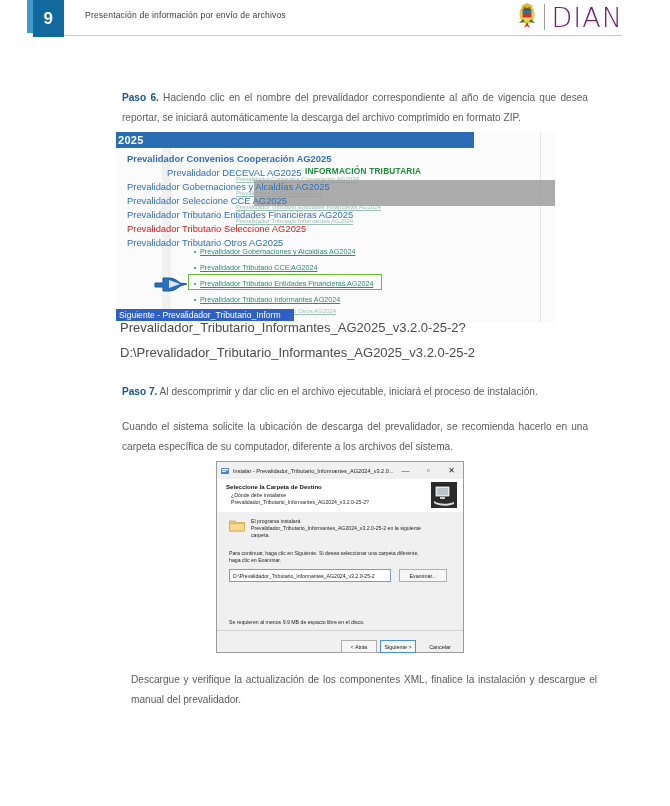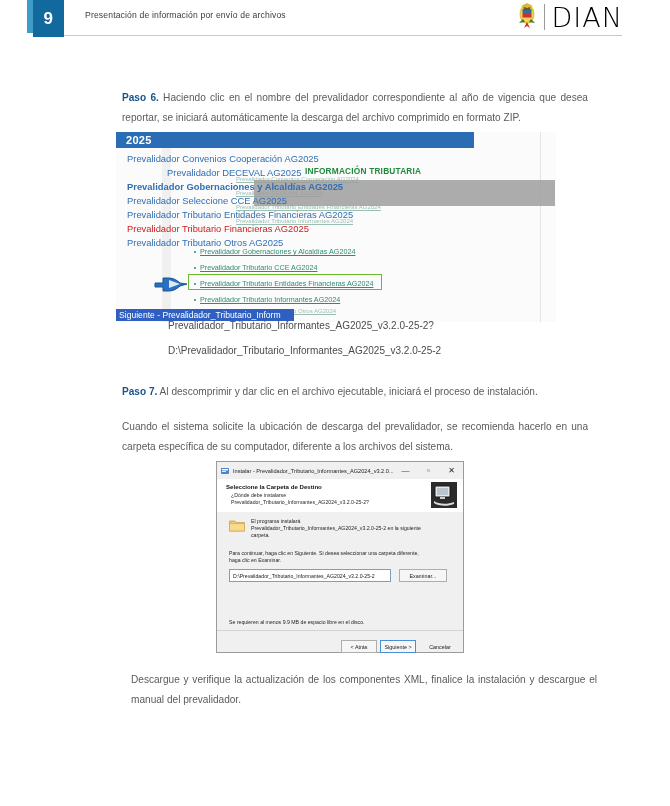--- a/index.html
+++ b/index.html
@@ -61,21 +61,21 @@
     align-items: center;
     gap: 7px;
   }
   .dian-divider {
     width: 1px; height: 26px;
     background: #9a9a9a;
   }
   .dian-word {
     font-size: 27px;
     letter-spacing: 1px;
-    color: #000000;
+    color: #701a75;
     font-family: "DejaVu Sans", sans-serif;
     font-weight: 300;
     line-height: 1;
   }
   .para {
     position: absolute;
     font-size: 10.1px;
     line-height: 20px;
     color: #5b5b5b;
     text-align: justify;
@@ -101,21 +101,21 @@
   .year-bar {
     position: absolute;
     left: 0; top: 0;
     width: 358px; height: 16px;
     background: #2a6db5;
     color: #ffffff;
     font-size: 11px;
     font-weight: bold;
     display: flex;
     align-items: center;
-    padding-left: 10px;
+    padding-left: 2px;
     box-sizing: border-box;
     letter-spacing: 0.3px;
   }
   .link2025 {
     position: absolute;
     left: 11px;
     font-size: 9.4px;
     color: #2f6fb5;
     white-space: nowrap;
   }
@@ -166,24 +166,23 @@
     display: flex;
     align-items: center;
     padding-left: 3px;
     box-sizing: border-box;
     white-space: nowrap;
   }
   .hand-icon { position: absolute; }
 
   .file-line {
     position: absolute;
-    font-size: 10px;
+    font-size: 13px;
     color: #4b4b4b;
     white-space: nowrap;
-    margin-left: 48px;
   }
 
   
   .installer {
     position: absolute;
     left: 216px; top: 461px;
     width: 248px; height: 192px;
     background: #f0f0f0;
     border: 1px solid #9b9b9b;
     box-sizing: border-box;
@@ -332,26 +331,26 @@
 
   <div style="position:absolute; left:46px; top:16px; width:9px; height:174px; background:#f0f0f0;"></div>
   <div style="position:absolute; left:424px; top:0px; width:1px; height:190px; background:#e3e3e3;"></div>
 
   <div class="year-bar">2025</div>
 
   <div class="info-trib" style="left:189px; top:34px;">INFORMACIÓN TRIBUTARIA</div>
 
   <div class="gray-overlay" style="left:138px; top:48px; width:301px; height:26px;"></div>
 
-  <div class="link2025" style="top:21px;">Prevalidador Convenios Cooperación AG2025</div>
+  <div class="link2025" style="top:21px;font-weight:bold;">Prevalidador Convenios Cooperación AG2025</div>
   <div class="link2025" style="top:35px;margin-left:40px;">Prevalidador DECEVAL AG2025</div>
-  <div class="link2025" style="top:49px;font-weight:bold;">Prevalidador Gobernaciones y Alcaldías AG2025</div>
+  <div class="link2025" style="top:49px;">Prevalidador Gobernaciones y Alcaldías AG2025</div>
   <div class="link2025" style="top:63px;">Prevalidador Seleccione CCE AG2025</div>
   <div class="link2025" style="top:77px;">Prevalidador Tributario Entidades Financieras AG2025</div>
-  <div class="link2025 red" style="top:91px;">Prevalidador Tributario Financieras AG2025</div>
+  <div class="link2025 red" style="top:91px;">Prevalidador Tributario Seleccione AG2025</div>
   <div class="link2025" style="top:105px;">Prevalidador Tributario Otros AG2025</div>
 
   <div class="bullet-dot" style="left:78px; top:119px;"></div>
   <div class="bullet-link" style="left:84px; top:115px;">Prevalidador Gobernaciones y Alcaldías AG2024</div>
 
   <div class="bullet-dot" style="left:78px; top:135px;"></div>
   <div class="bullet-link" style="left:84px; top:131px;">Prevalidador Tributario CCE AG2024</div>
 
   <div class="green-box" style="left:72px; top:142px; width:192px; height:14px;"></div>
   <div class="bullet-dot" style="left:78px; top:151px;"></div>

